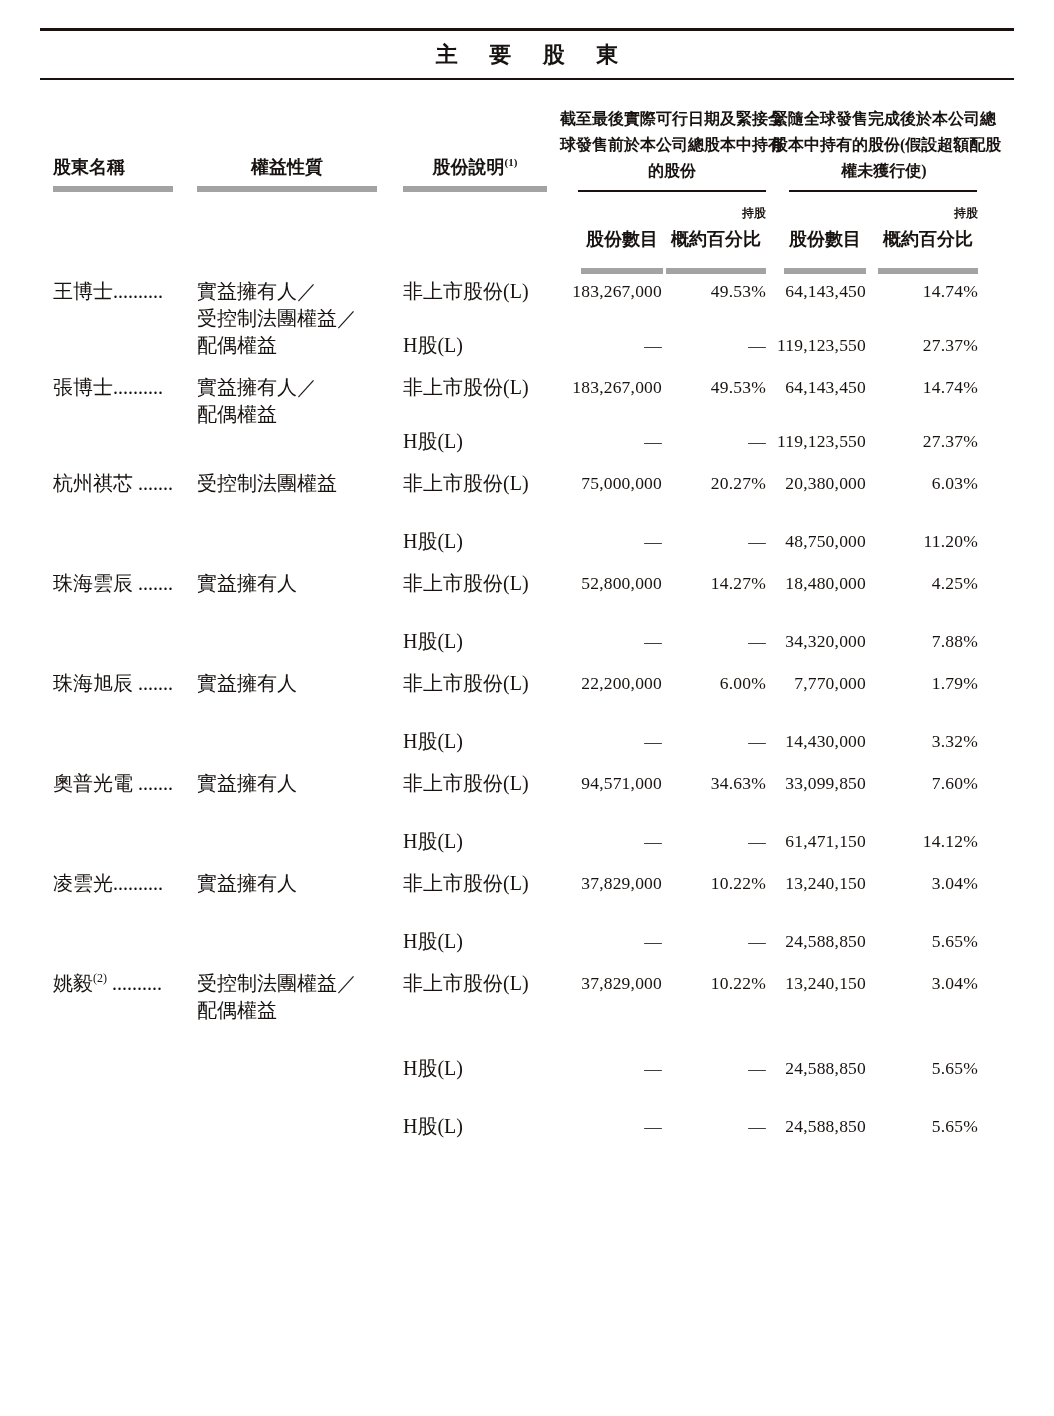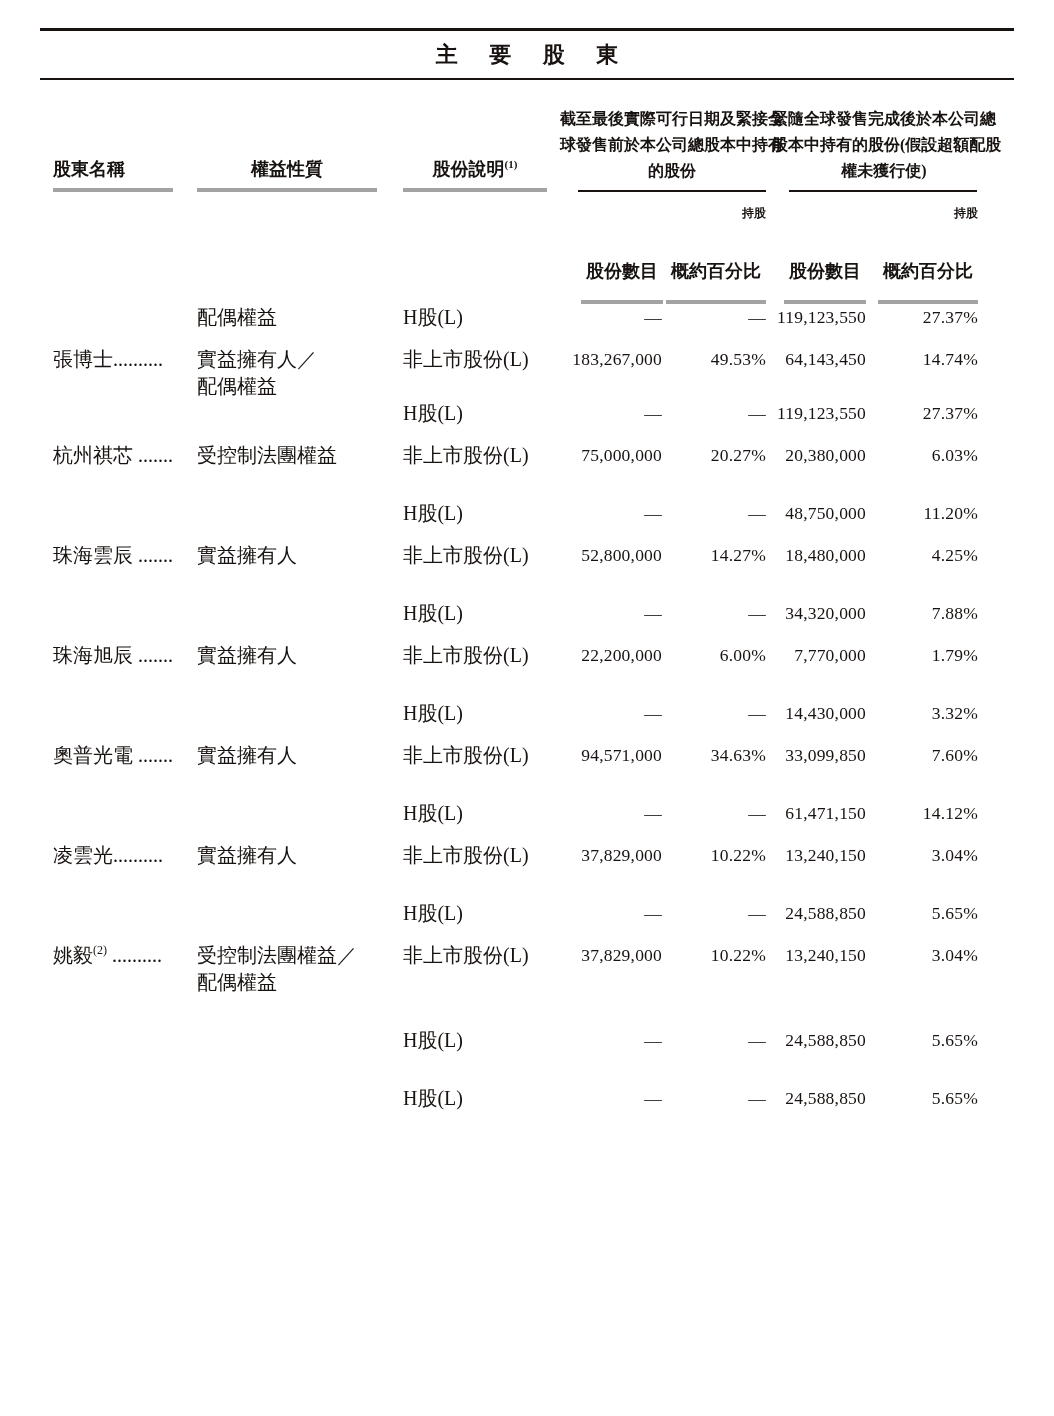--- a/index.html
+++ b/index.html
@@ -52,21 +52,21 @@
   col.c7 { width: 112px; }
 
   th, td { padding: 0; vertical-align: top; text-align: left; }
   thead th { vertical-align: bottom; font-weight: bold; }
 
   .hfs  { font-size: 18px; line-height: 26px; }
   .gtxt { font-size: 16px; line-height: 26px; font-weight: bold; }
   .gtxt div { white-space: nowrap; text-align: center; }
 
   
-  .u  { border-bottom: 4px solid #a3a3a3; padding-bottom: 6px; margin-top: 32px; }
+  .u  { border-bottom: 6px solid #a3a3a3; padding-bottom: 6px; }
   .u-name  { display: inline-block; width: 120px; }
   .u-nat   { width: 180px; text-align: center; }
   .u-desc  { width: 144px; margin-left: 13px; text-align: center; }
   .g1wrap  { width: 224px; margin-left: -5px; }
   .g2wrap  { width: 224px; margin-left: 6px; }
   .gline1  { width: 188px; margin-left: 13px; border-bottom: 2px solid #181310; height: 0; margin-top: 6px; }
   .gline2  { width: 188px; margin-left: 23px; border-bottom: 2px solid #181310; height: 0; margin-top: 6px; }
 
   th.num { text-align: right; }
   .u-num { display: inline-block; text-align: center; padding: 0 5px 16px 5px; }
@@ -148,45 +148,57 @@
         </th>
         <th class="hfs num" style="padding-top:8px">
           <span class="u u-num">股份數目</span>
         </th>
         <th class="hfs num" style="padding-top:8px">
           <span class="pctstack"><span class="top" style="display:block">持股</span><span class="u u-num" style="display:block">概約百分比</span></span>
         </th>
       </tr>
     </thead>
     <tbody>
-        <tr class="r-tight">
-          <td class="c1"></td>
-          <td class="c2">
-            <div>配偶權益</div>
-          </td>
-          <td class="c3">H股(L)</td>
-          <td class="num n1">—</td>
-          <td class="num">—</td>
-          <td class="num">119,123,550</td>
-          <td class="num">27.37%</td>
-        </tr>
-        <tr class="r-main">
-          <td class="c1"><span>張博士</span><span>..........</span></td>
+        <tr class="r-first">
+          <td class="c1"><span>王博士</span><span>..........</span></td>
           <td class="c2">
             <div>實益擁有人／</div>
-            <div>配偶權益</div>
+            <div>受控制法團權益／</div>
           </td>
           <td class="c3">非上市股份(L)</td>
           <td class="num n1">183,267,000</td>
           <td class="num">49.53%</td>
           <td class="num">64,143,450</td>
           <td class="num">14.74%</td>
         </tr>
         <tr class="r-tight">
           <td class="c1"></td>
+          <td class="c2">
+            <div>配偶權益</div>
+          </td>
+          <td class="c3">H股(L)</td>
+          <td class="num n1">—</td>
+          <td class="num">—</td>
+          <td class="num">119,123,550</td>
+          <td class="num">27.37%</td>
+        </tr>
+        <tr class="r-main">
+          <td class="c1"><span>張博士</span><span>..........</span></td>
+          <td class="c2">
+            <div>實益擁有人／</div>
+            <div>配偶權益</div>
+          </td>
+          <td class="c3">非上市股份(L)</td>
+          <td class="num n1">183,267,000</td>
+          <td class="num">49.53%</td>
+          <td class="num">64,143,450</td>
+          <td class="num">14.74%</td>
+        </tr>
+        <tr class="r-tight">
+          <td class="c1"></td>
           <td class="c2"></td>
           <td class="c3">H股(L)</td>
           <td class="num n1">—</td>
           <td class="num">—</td>
           <td class="num">119,123,550</td>
           <td class="num">27.37%</td>
         </tr>
         <tr class="r-main">
           <td class="c1"><span>杭州祺芯</span><span> .......</span></td>
           <td class="c2">

